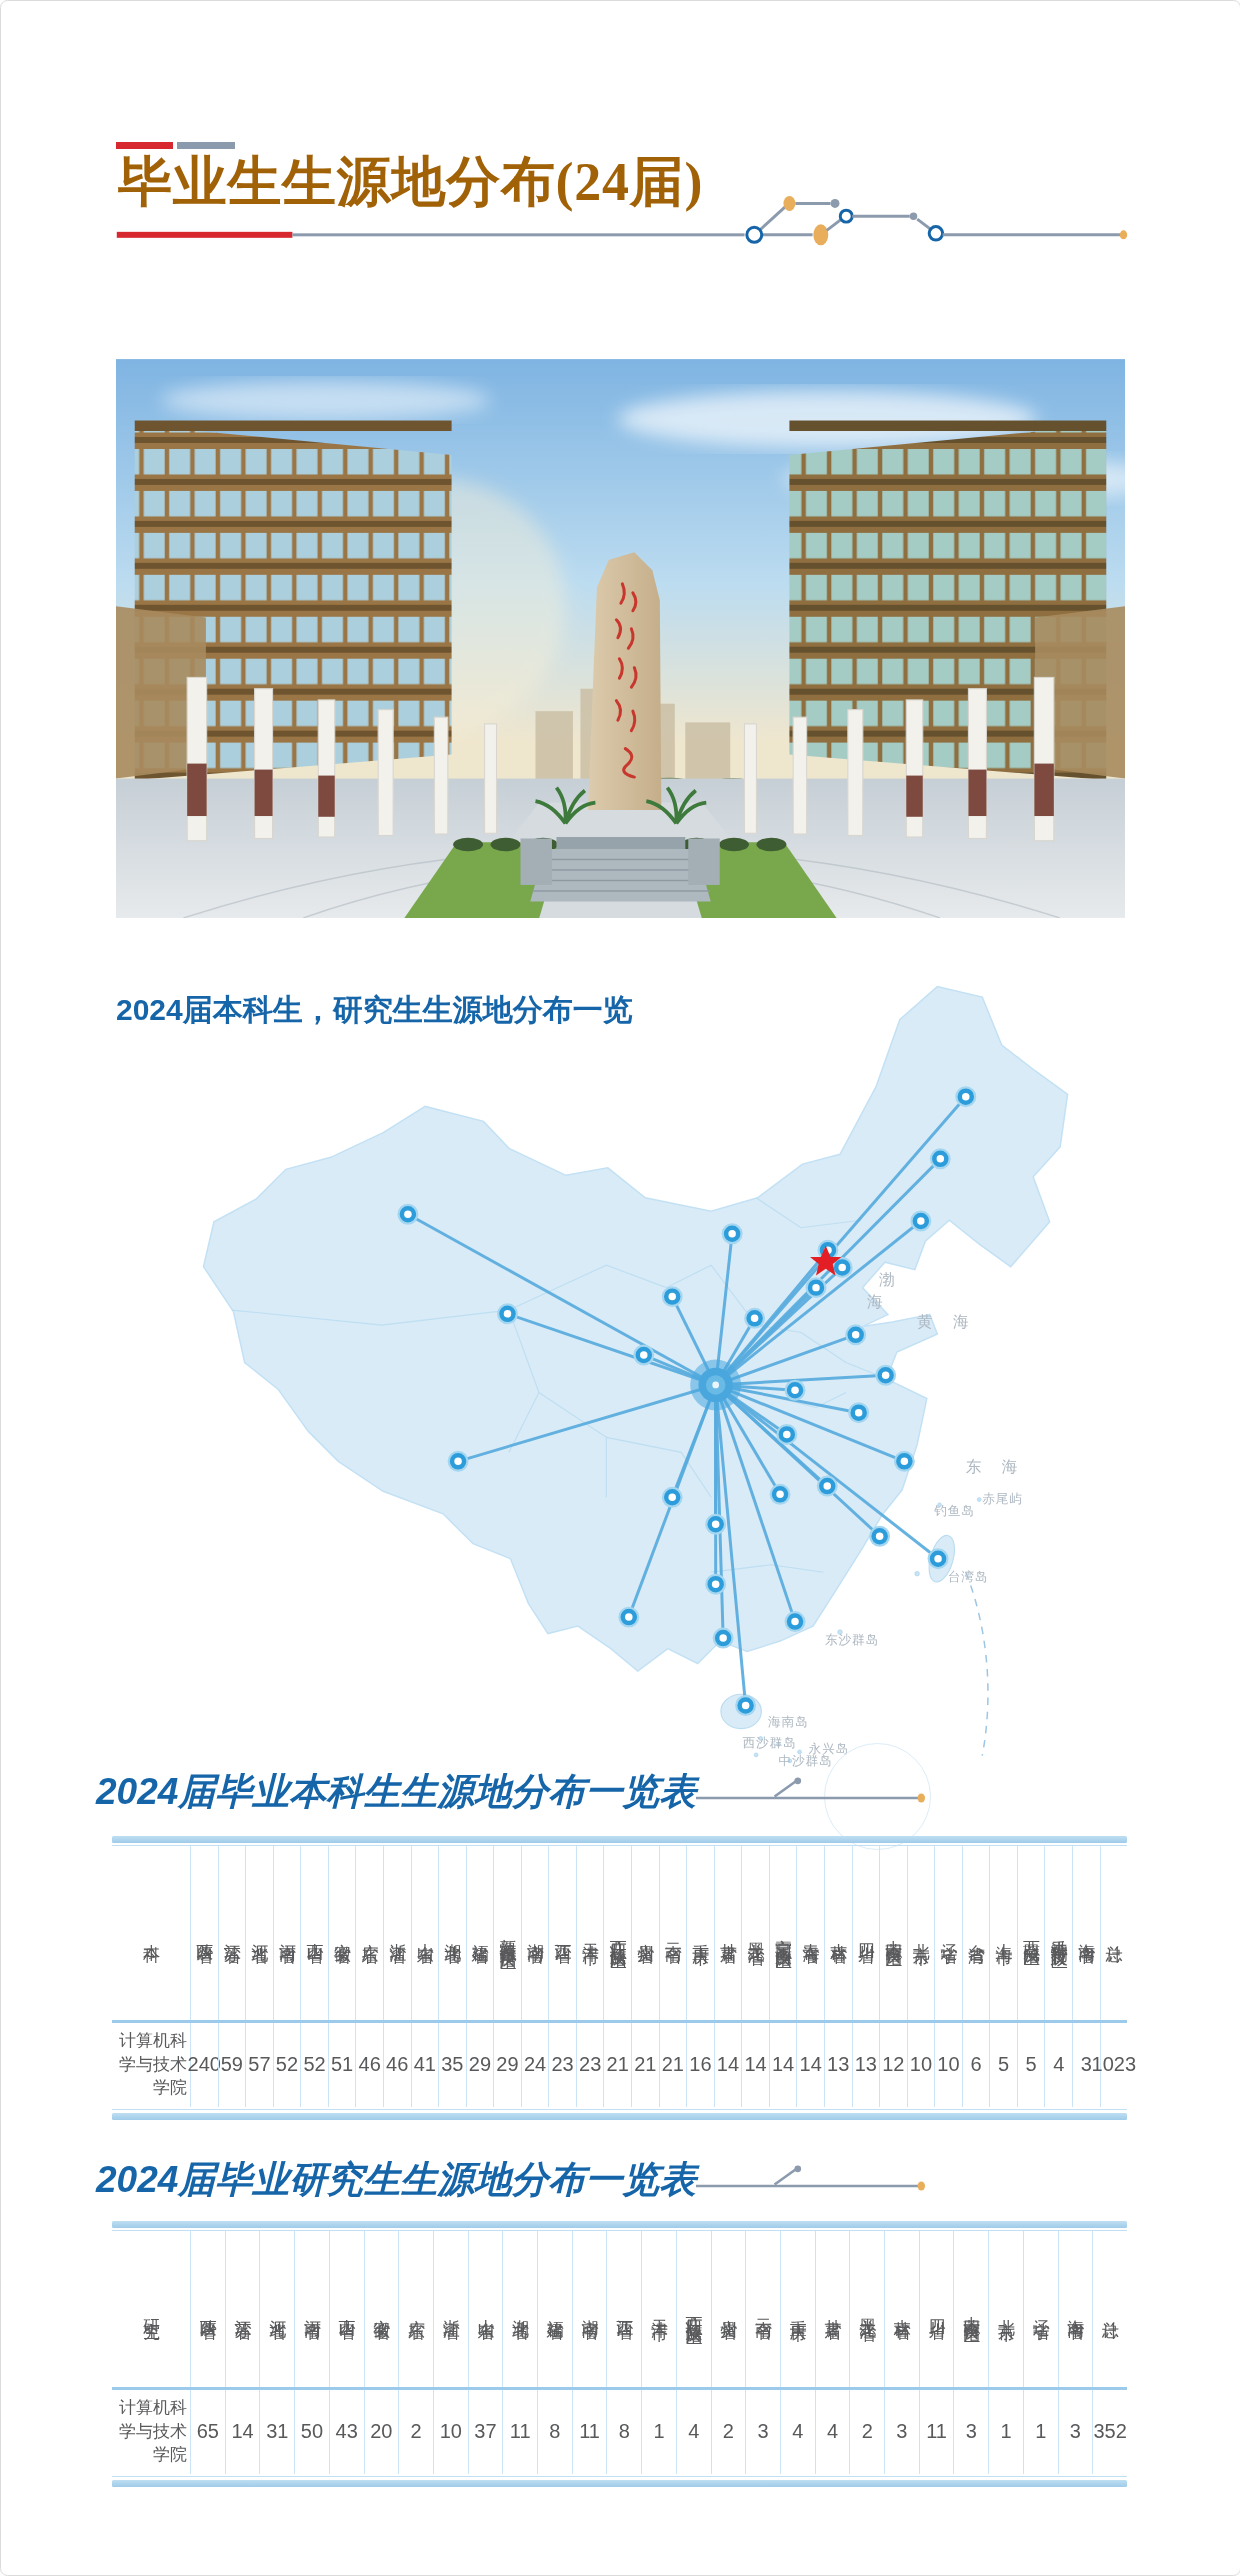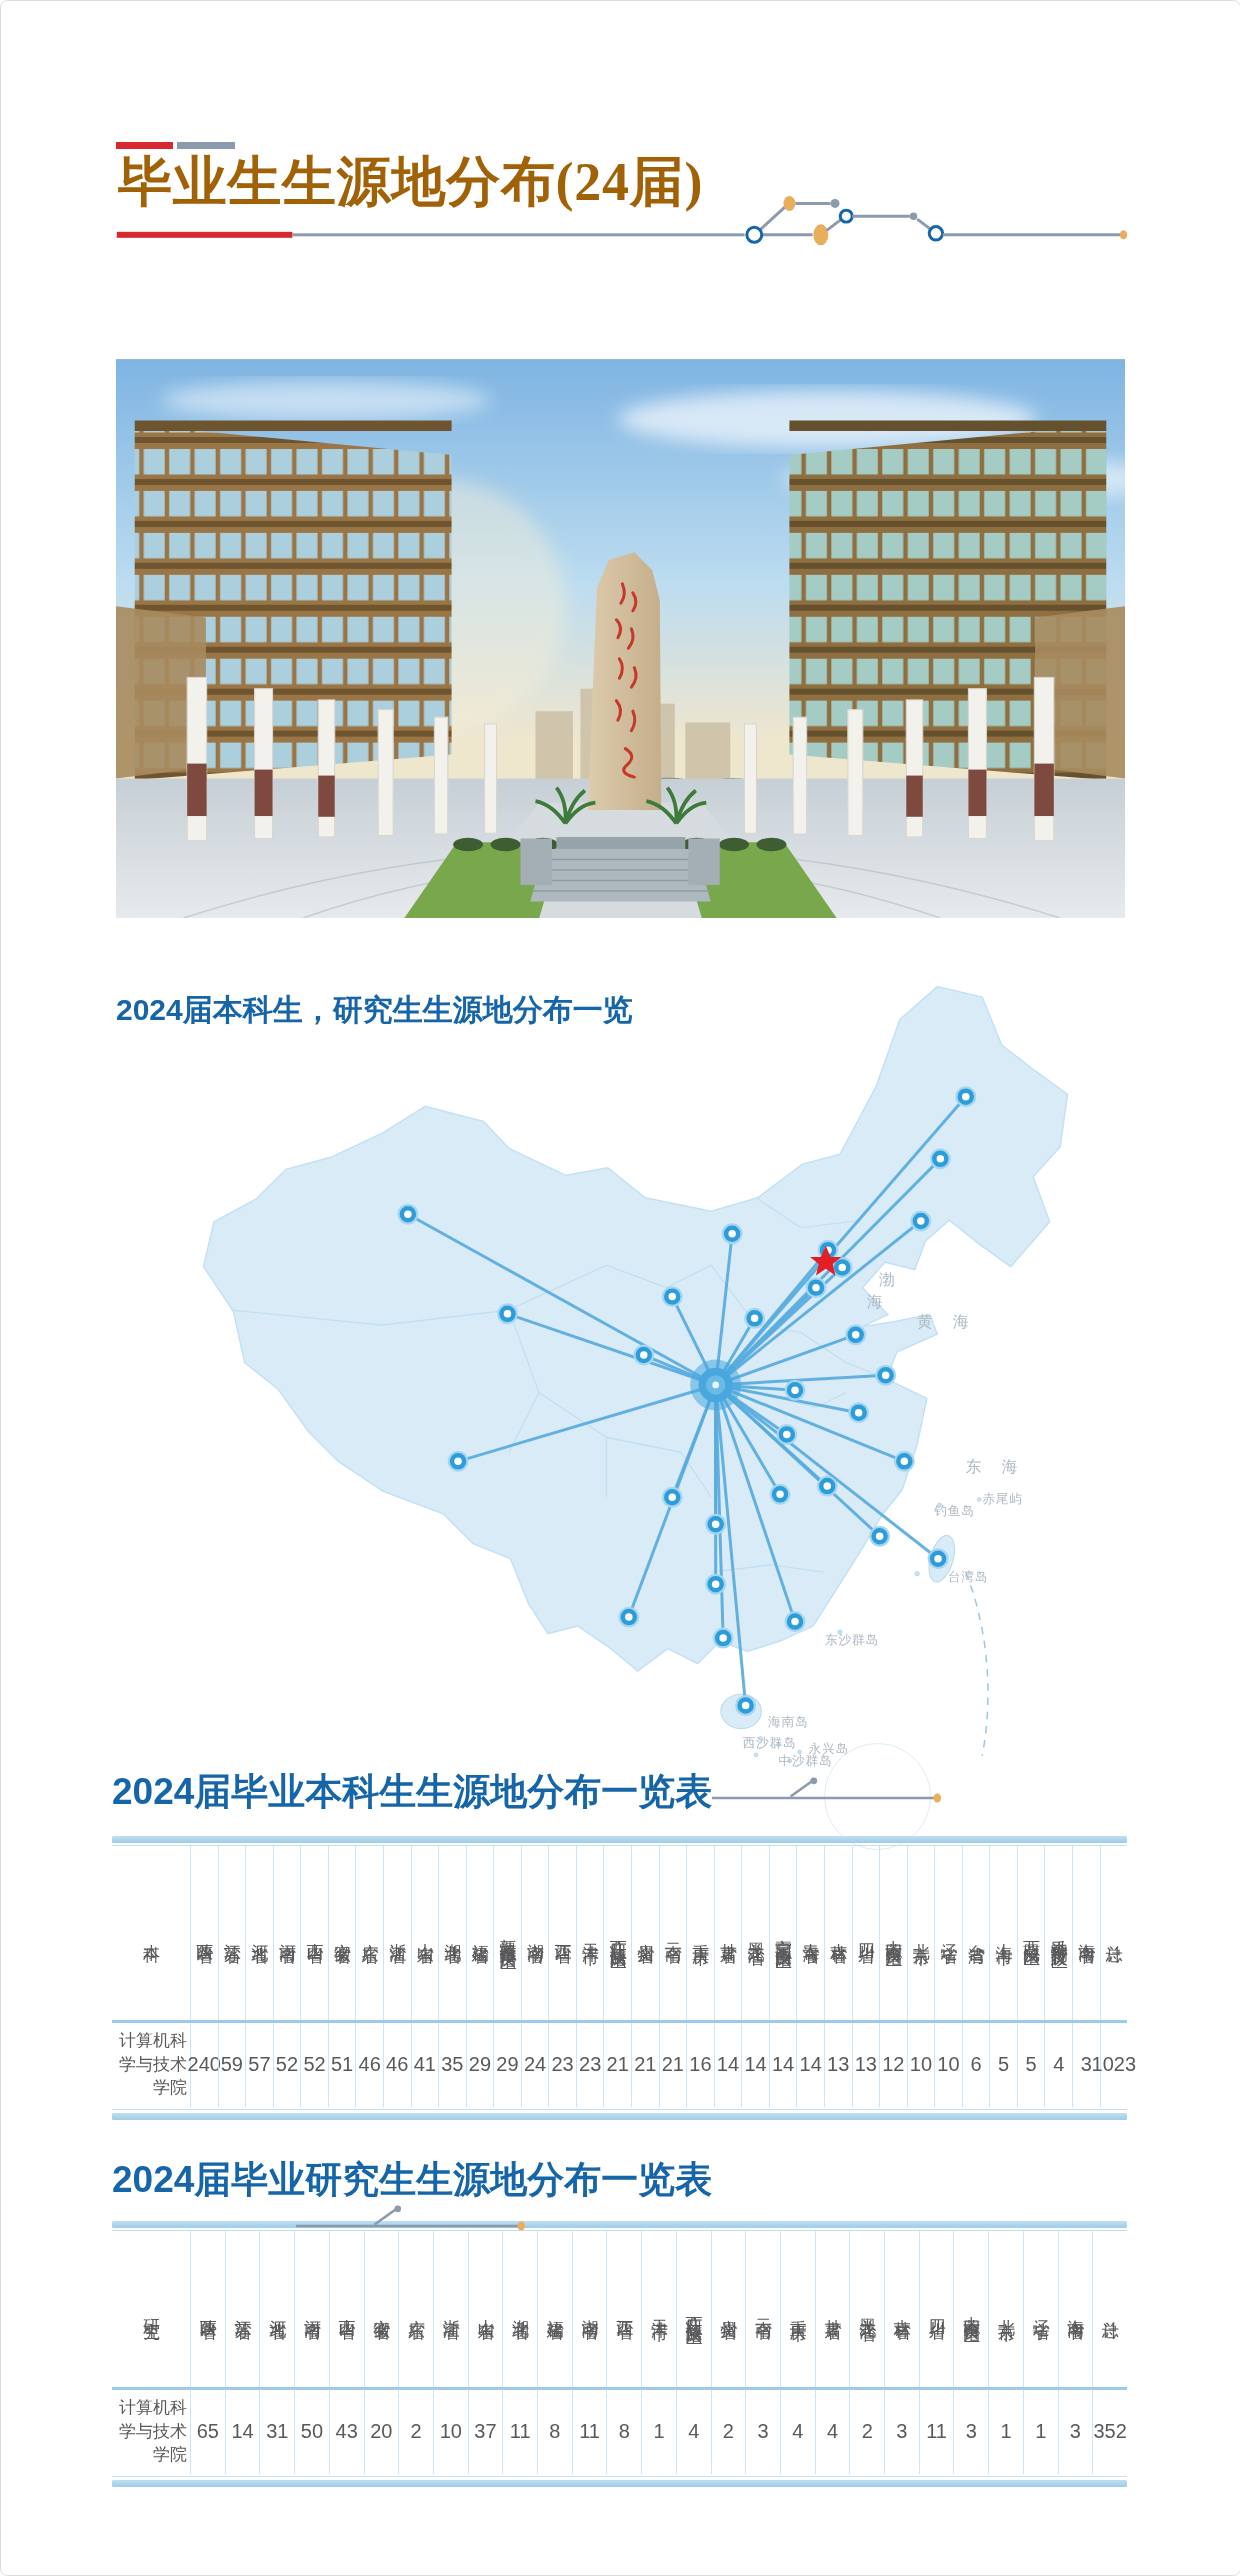--- a/index.html
+++ b/index.html
@@ -28,21 +28,21 @@
   .prov{fill:none;stroke:#B9DCF1;stroke-width:1.5;opacity:.85;}
   .ray{stroke:#58ACDE;stroke-width:4;opacity:.92;}
   .marker-o{fill:#2D9CDB;stroke:#A5D6F0;stroke-width:3;}
   .marker-i{fill:#FFFFFF;}
   .sea-label{fill:#AEB8C2;font-size:21px;letter-spacing:3px;font-family:"Liberation Sans",sans-serif;}
   .sea-label.small{font-size:17px;letter-spacing:1px;}
   .dash{fill:none;stroke:#9CC6E4;stroke-width:2;stroke-dasharray:10 9;}
   .star{fill:#E31E24;}
 
   
-  .table-head{position:absolute;left:112px;display:flex;align-items:center;z-index:5;}
+  .table-head{position:absolute;left:96px;display:flex;align-items:center;z-index:5;font-style:italic;}
   .table-title{margin:0;font-size:37px;font-weight:bold;color:#1565A8;white-space:nowrap;}
   .deco-circle{position:absolute;left:824px;width:105px;height:105px;border:1.5px solid #DCEDF8;border-radius:50%;z-index:1;}
   .gtable{position:absolute;left:112px;width:1015px;z-index:4;}
   .band{height:6.7px;background:linear-gradient(#BFDFF2,#9FCBE9);border-radius:1.5px;}
   .thinline{height:1.5px;background:#C2E0F3;margin-top:2.2px;}
   .trow{display:flex;width:100%;}
   .h1{height:174px;} .h2{height:156px;}
   .drow{height:84px;}
   .hcell{flex:1 1 0;min-width:0;display:flex;align-items:center;justify-content:center;
          border-left:0.7px solid #CBE5F6;writing-mode:vertical-lr;text-orientation:upright;
@@ -440,21 +440,21 @@
   </div>
   <div class="sep"></div>
   <div class="trow drow">
     <div class="labelcell">计算机科学与技术学院</div>
     <div style="display:contents"><div class="vcell">240</div><div class="vcell">59</div><div class="vcell">57</div><div class="vcell">52</div><div class="vcell">52</div><div class="vcell">51</div><div class="vcell">46</div><div class="vcell">46</div><div class="vcell">41</div><div class="vcell">35</div><div class="vcell">29</div><div class="vcell">29</div><div class="vcell">24</div><div class="vcell">23</div><div class="vcell">23</div><div class="vcell">21</div><div class="vcell">21</div><div class="vcell">21</div><div class="vcell">16</div><div class="vcell">14</div><div class="vcell">14</div><div class="vcell">14</div><div class="vcell">14</div><div class="vcell">13</div><div class="vcell">13</div><div class="vcell">12</div><div class="vcell">10</div><div class="vcell">10</div><div class="vcell">6</div><div class="vcell">5</div><div class="vcell">5</div><div class="vcell">4</div><div class="vcell">3</div><div class="vcell">1023</div></div>
   </div>
   <div class="thinline"></div>
   <div class="band tbot"></div>
 </div>
 
-<div class="table-head" style="top:2155px;flex-direction:column;">
+<div class="table-head" style="top:2155px;">
   <h2 class="table-title">2024届毕业研究生生源地分布一览表</h2>
   <svg width="232" height="30" viewBox="0 0 310 40">
     <path d="M0,28 H298" stroke="#8C9AAE" stroke-width="3.5" fill="none"></path>
     <path d="M105,26 L133,6" stroke="#8C9AAE" stroke-width="3.5" fill="none"></path>
     <circle cx="136" cy="5" r="4.5" fill="#8C9AAE"></circle>
     <ellipse cx="301" cy="28" rx="5" ry="6" fill="#E9AE5B"></ellipse>
   </svg>
 </div>
 <div class="gtable" style="top:2221px;">
   <div class="band"></div>

